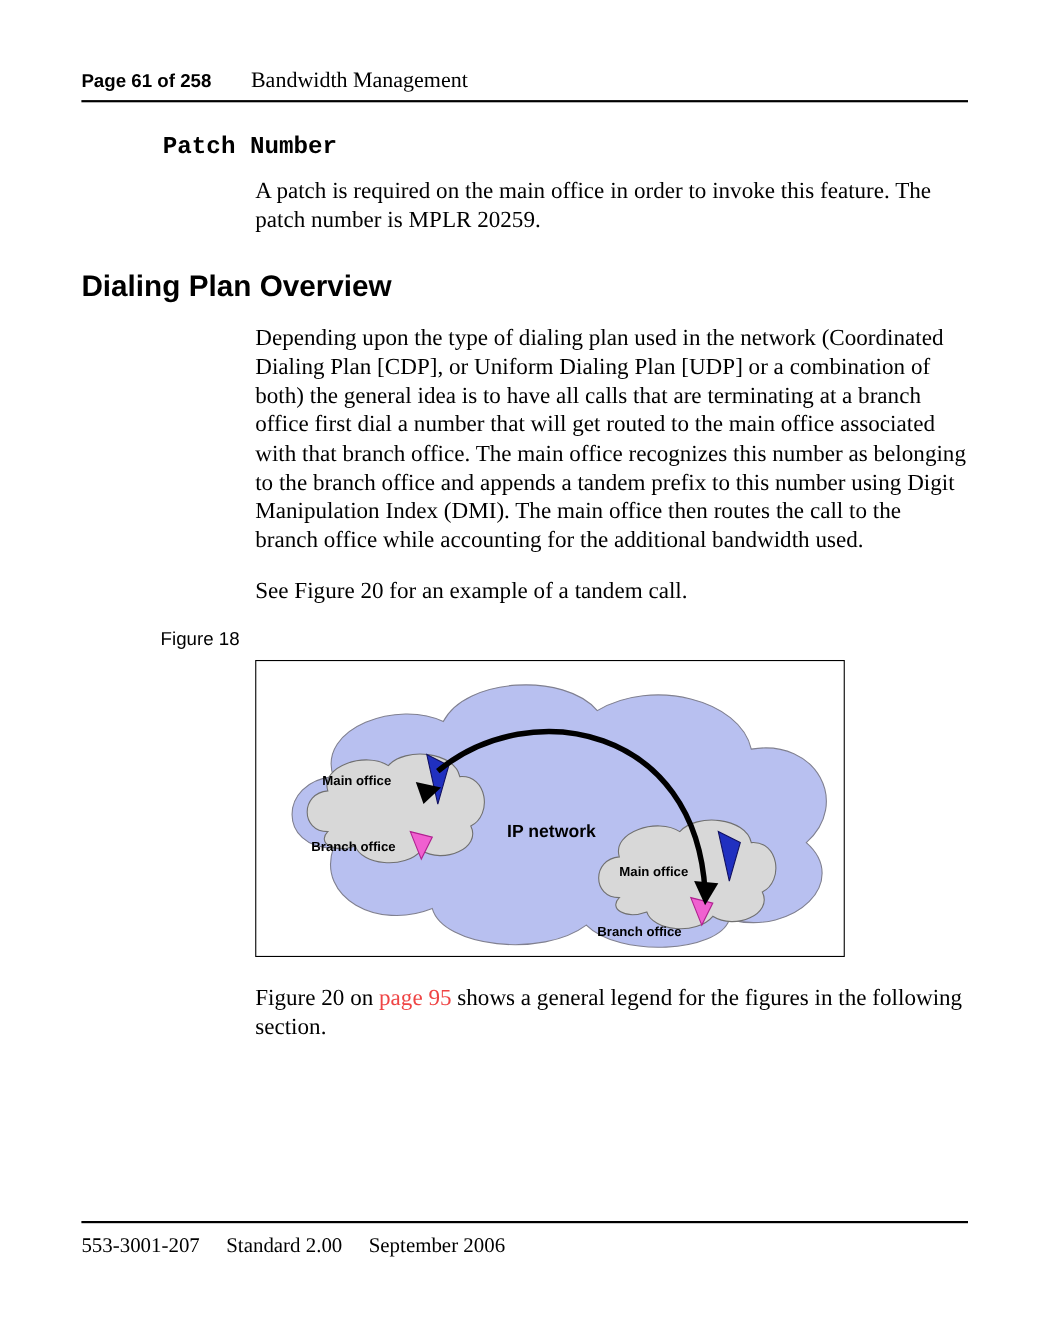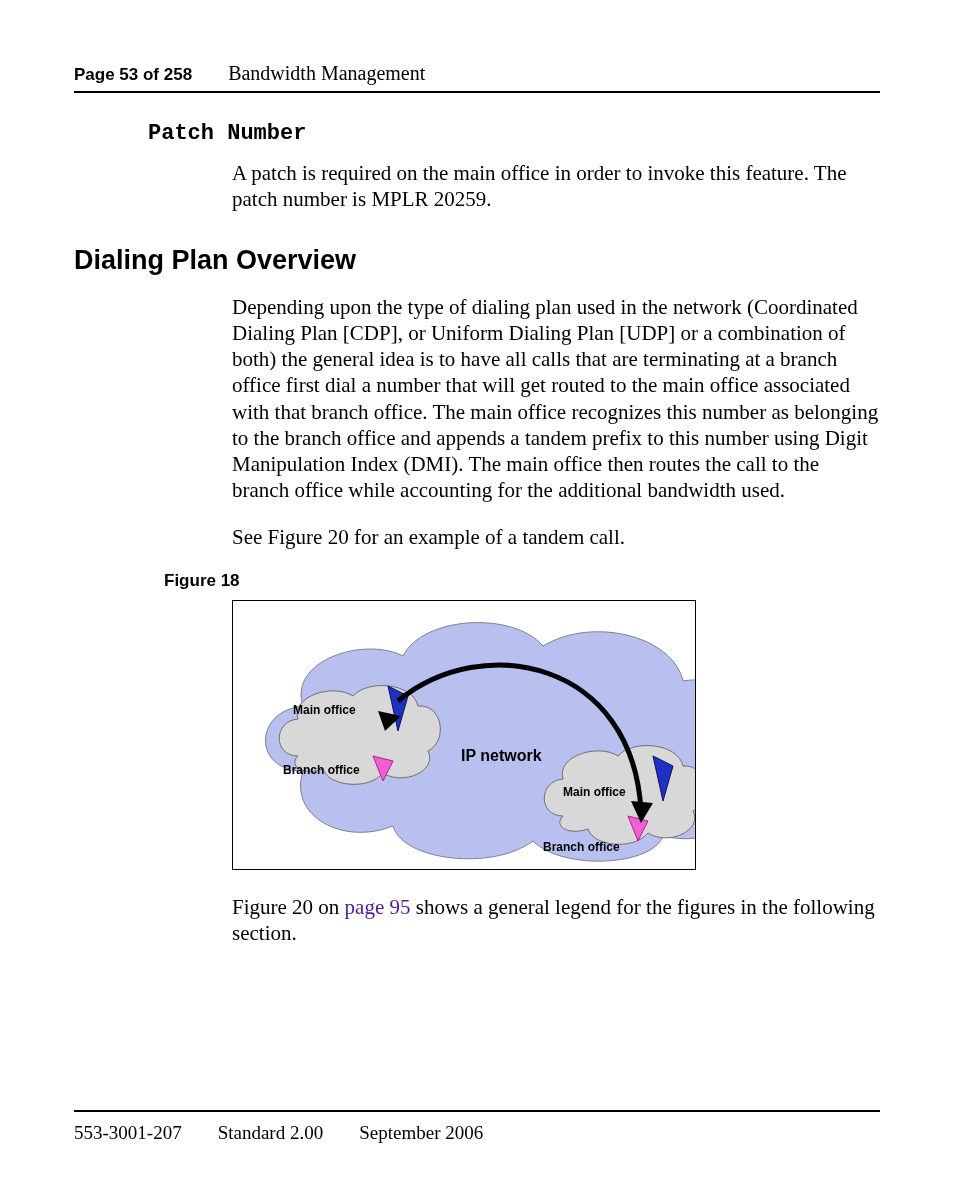--- a/index.html
+++ b/index.html
@@ -45,66 +45,66 @@
   .body-para {
     font-size: 21px;
     line-height: 1.25;
     margin-left: 158px;
     margin-right: 0;
     margin-bottom: 20px;
     text-align: left;
   }
   .fig-label {
     font-family: Helvetica, Arial, sans-serif;
-    font-weight: bold;
+    font-weight: normal;
     font-size: 17px;
-    margin-left: 90px;
+    margin-left: 72px;
     line-height: 1.3;
     margin-bottom: 8px;
   }
   .figure-box {
     margin-left: 158px;
-    width: 464px;
+    width: 536px;
     height: 270px;
     border: 1.5px solid #000;
     position: relative;
     overflow: hidden;
     margin-bottom: 24px;
   }
   .figure-box svg { display: block; }
   .cloud-label {
     font-family: Helvetica, Arial, sans-serif;
     font-weight: bold;
     font-size: 12px;
     fill: #000;
   }
   .ip-label {
     font-family: Helvetica, Arial, sans-serif;
     font-weight: bold;
     font-size: 16px;
     fill: #000;
   }
-  .link { color: #4c1d95; }
+  .link { color: #ef4444; }
   .footer {
     position: absolute;
     left: 74px;
     right: 74px;
     bottom: 58px;
     border-top: 2px solid #000;
     padding-top: 10px;
     font-size: 19px;
     display: flex;
-    gap: 36px;
+    gap: 24px;
   }
 </style>
 </head>
 <body>
 
 <div class="header">
-  <span class="page-no">Page 53 of 258</span>
+  <span class="page-no">Page 61 of 258</span>
   <span class="section-name">Bandwidth Management</span>
 </div>
 
 <div class="h2">Patch Number</div>
 <p class="body-para">A patch is required on the main office in order to invoke this feature. The patch number is MPLR 20259.</p>
 
 <div class="h1">Dialing Plan Overview</div>
 <p class="body-para">Depending upon the type of dialing plan used in the network (Coordinated Dialing Plan [CDP], or Uniform Dialing Plan [UDP] or a combination of both) the general idea is to have all calls that are terminating at a branch office first dial a number that will get routed to the main office associated with that branch office. The main office recognizes this number as belonging to the branch office and appends a tandem prefix to this number using Digit Manipulation Index (DMI). The main office then routes the call to the branch office while accounting for the additional bandwidth used.</p>
 <p class="body-para">See Figure 20 for an example of a tandem call.</p>
 

